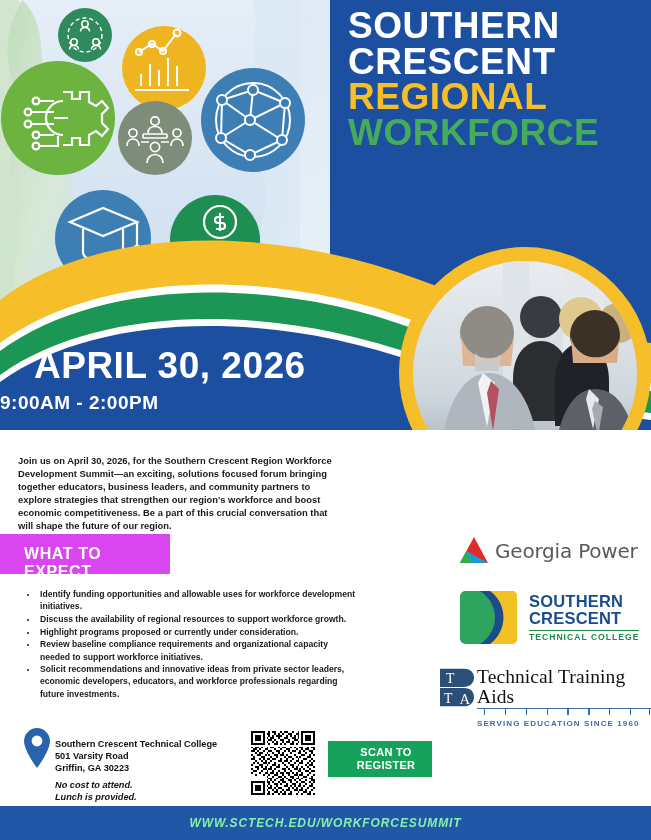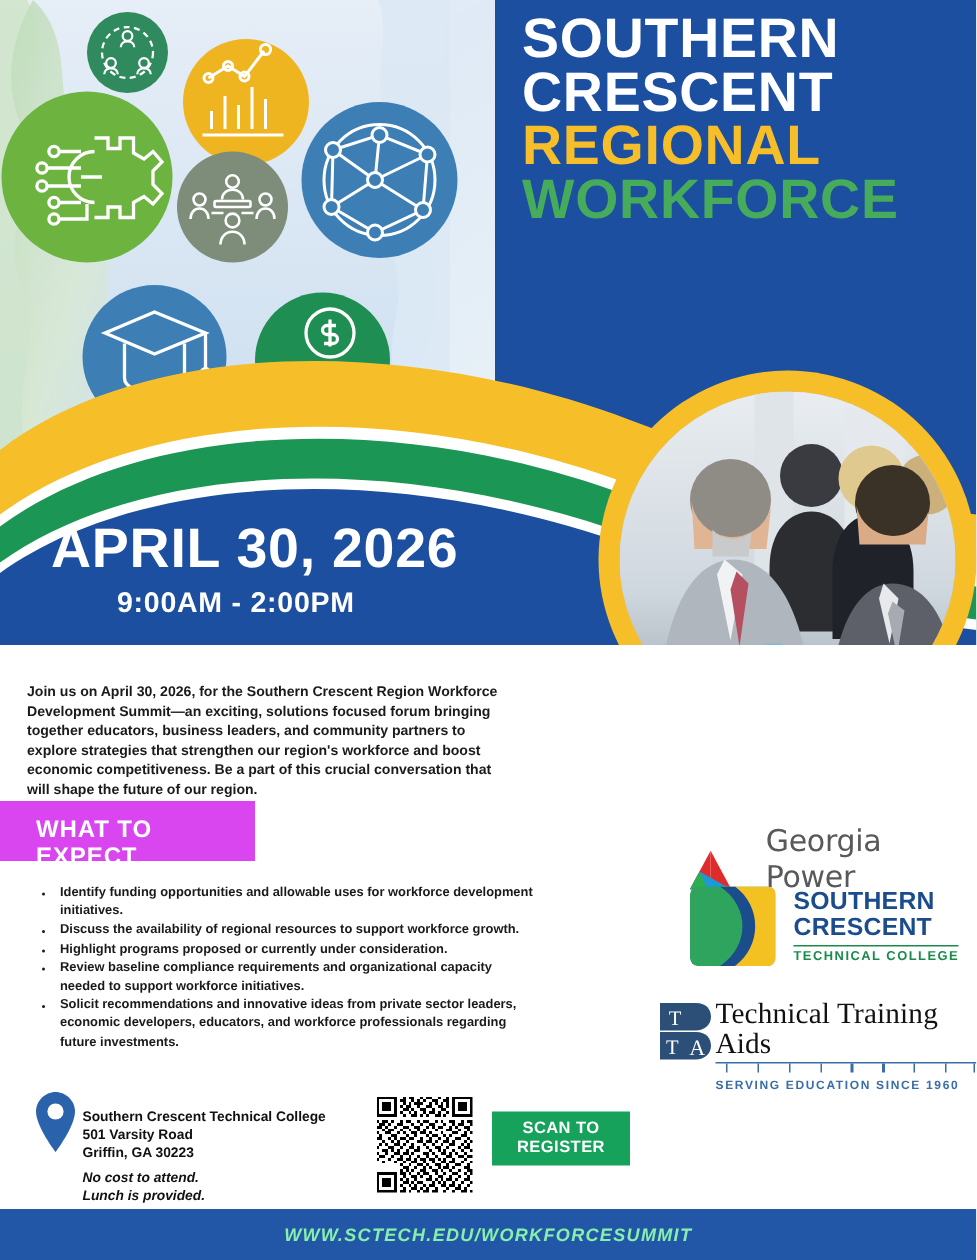--- a/index.html
+++ b/index.html
@@ -20,42 +20,42 @@
   .t-white{color:#ffffff;}
   .t-yellow{color:#f6bf2a;}
   .t-green{color:#46ab5a;}
 
   
   .waves{position:absolute;left:0;top:225px;width:651px;height:210px;}
 
   
   .date-wrap{position:absolute;left:0;top:345px;width:400px;text-align:left;}
   .date{color:#fff;font-size:37px;font-weight:bold;letter-spacing:0.5px;padding-left:34px;}
-  .time{color:#fff;font-size:19px;font-weight:bold;letter-spacing:0.5px;padding-left:78px;margin-top:5px;}
+  .time{color:#fff;font-size:19px;font-weight:bold;letter-spacing:0.5px;margin-top:5px;}
 
   
   .photo-ring{position:absolute;left:399px;top:247px;width:252px;height:252px;border-radius:50%;
      background:#f6bf2a;}
   .photo{position:absolute;left:413px;top:261px;width:224px;height:224px;border-radius:50%;overflow:hidden;background:#b9c2cb;}
 
   
   .intro{position:absolute;left:18px;top:446px;width:316px;font-size:9.4px;line-height:1.38;
     font-weight:bold;color:#1a1a1a;}
 
   .expect-banner{position:absolute;left:0;top:534px;width:170px;height:40px;background:#d946ef;}
   .expect-banner span{position:absolute;left:24px;top:11px;color:#fff;font-weight:bold;font-size:16px;letter-spacing:0.6px;}
 
   .bullets{position:absolute;left:22px;top:588px;width:320px;margin:0;padding:0 0 0 16px;
      font-size:8.6px;line-height:1.42;font-weight:bold;color:#1a1a1a;}
   .bullets li{margin-bottom:0.5px;padding-left:2px;}
   .bullets li::marker{font-size:7px;}
 
   
   .logos{position:absolute;left:432px;top:528px;width:219px;}
-  .logo-gp{position:absolute;left:25px;top:20px;display:flex;align-items:flex-end;gap:20px;}
+  .logo-gp{position:absolute;left:25px;top:8px;display:flex;align-items:center;gap:4px;}
   .gp-name{font-size:20px;color:#58595b;font-family:"DejaVu Sans",sans-serif;letter-spacing:-0.2px;}
   .logo-sctc{position:absolute;left:28px;top:63px;display:flex;align-items:center;gap:12px;}
   .sctc-mark{width:57px;height:53px;border-radius:5px;overflow:hidden;}
   .sctc-txt{line-height:1;}
   .sctc-txt .l1,.sctc-txt .l2{display:block;color:#1b4c8c;font-weight:bold;font-size:16.5px;letter-spacing:0.2px;}
   .sctc-txt .l2{margin-top:1px;}
   .sctc-rule{height:1.5px;background:#1b8a4b;margin:3px 0 2px;}
   .sctc-txt .l3{display:block;color:#1b8a4b;font-weight:bold;font-size:8.6px;letter-spacing:1px;}
   .logo-tta{position:absolute;left:8px;top:139px;display:flex;align-items:flex-start;}
   .tta-mark{width:37px;height:41px;}
@@ -64,21 +64,21 @@
   .tta-tick{position:relative;height:9px;margin-top:2px;border-top:1.2px solid #3a6ea5;}
   .tta-tick i{position:absolute;top:0;width:1.2px;height:6px;background:#3a6ea5;}
   .tta-sub{font-size:8px;letter-spacing:1.1px;color:#3a6ea5;font-weight:bold;margin-top:1px;}
 
   
   .pin{position:absolute;left:24px;top:728px;}
   .addr{position:absolute;left:55px;top:727px;font-size:9.2px;line-height:1.3;font-weight:bold;color:#111;margin-top:12px;}
   .addr .note{font-style:italic;margin-top:5px;}
   .qr{position:absolute;left:251px;top:731px;width:64px;height:64px;}
   .scanbtn{position:absolute;left:328px;top:741px;width:92px;height:36px;background:#17a25c;
-     display:flex;align-items:center;justify-content:center;text-align:center;}
+     display:flex;align-items:center;justify-content:center;text-align:center;padding-left:12px;}
   .scanbtn span{color:#fff;font-weight:bold;font-size:11px;line-height:1.22;letter-spacing:0.3px;}
 
   .footer{position:absolute;left:0;top:806px;width:651px;height:34px;background:#2256a6;
      display:flex;align-items:center;justify-content:center;}
   .footer span{color:#86efac;font-weight:bold;font-size:12px;letter-spacing:0.9px;font-style:italic;}
 </style>
 </head>
 <body>
 
 <div class="poster">

